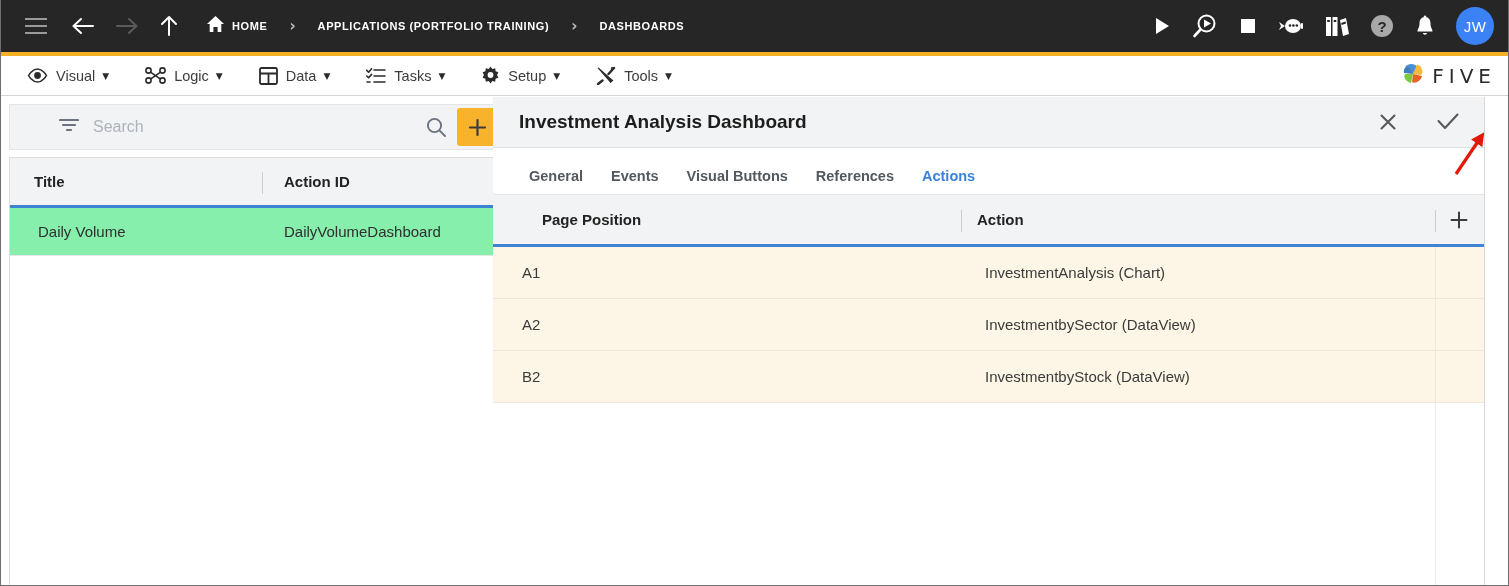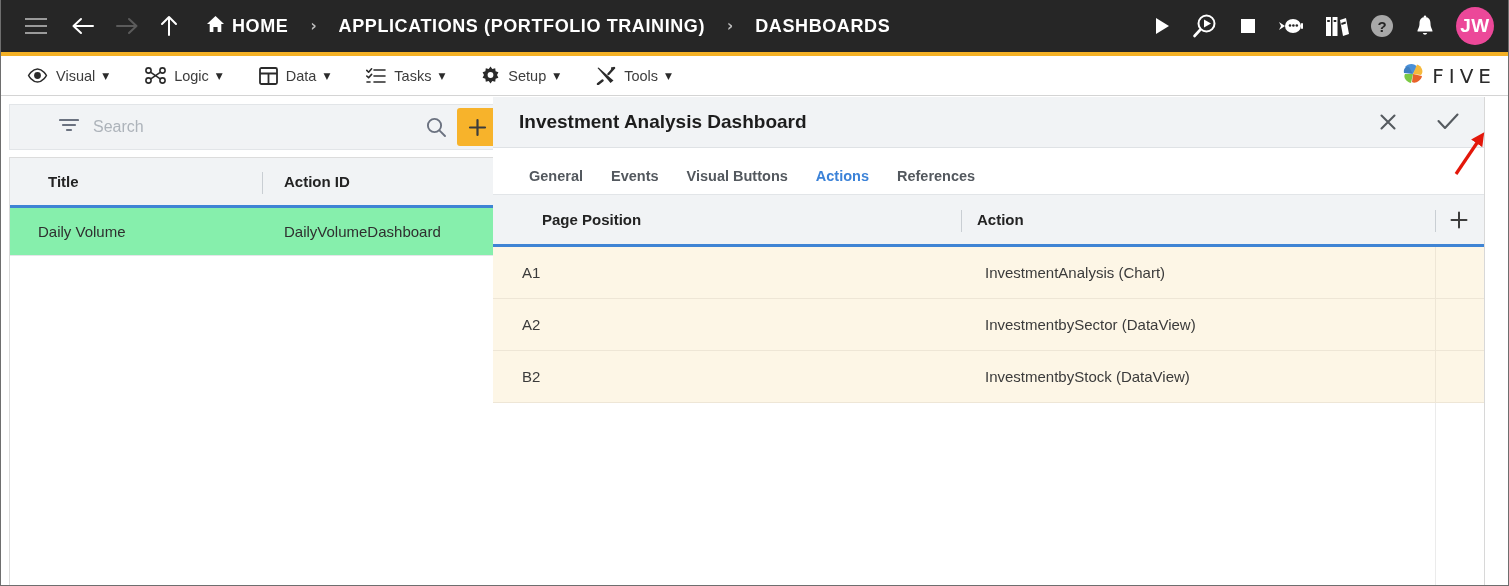--- a/index.html
+++ b/index.html
@@ -42,33 +42,33 @@
   .hamburger i {
     position: absolute; left: 0; width: 22px; height: 2px;
     background: #9a9a9a; display: block;
   }
   .hamburger i:nth-child(1){ top: 0; }
   .hamburger i:nth-child(2){ top: 7px; }
   .hamburger i:nth-child(3){ top: 14px; }
 
   .crumb-sep { color: #bdbdbd; font-size: 15px; font-weight: bold; padding: 0 4px; font-family: "DejaVu Sans", sans-serif;}
   .crumb-text {
-    color: #ffffff; font-size: 18px; font-weight: bold;
+    color: #ffffff; font-size: 11px; font-weight: bold;
     letter-spacing: 0.6px; white-space: nowrap;
   }
   .home-icon { margin-right: 7px; }
 
   .tb-right { margin-left: auto; display: flex; align-items: center; padding-right: 16px; }
   .tb-right > * { margin-left: 21px; }
 
   .avatar {
     width: 38px; height: 38px; border-radius: 50%;
-    background: #ec4899; color: #ffffff;
+    background: #3b82f6; color: #ffffff;
     display: flex; align-items: center; justify-content: center;
-    font-size: 19px; font-weight: bold; letter-spacing: 0.5px;
+    font-size: 15px; font-weight: normal; letter-spacing: 0.5px;
   }
 
   
   .menubar {
     position: absolute; top: 56px; left: 0;
     width: 1509px; height: 40px;
     background: #ffffff;
     border-bottom: 1px solid #d4d4d4;
     display: flex; align-items: center;
   }
@@ -129,21 +129,21 @@
   }
   .lp-thead {
     height: 50px; background: #f1f3f5;
     display: flex; align-items: center;
     border-bottom: 3px solid #3f84d4;
     position: relative;
   }
   .lp-th {
     font-size: 15px; font-weight: bold; color: #232323;
   }
-  .lp-th.col1 { width: 257px; padding-left: 38px; }
+  .lp-th.col1 { width: 257px; padding-left: 24px; }
   .lp-th.col2 { flex: 1; padding-left: 17px; }
   .lp-col-div {
     position: absolute; left: 252px; top: 14px;
     width: 1px; height: 22px; background: #c9ced3;
   }
   .lp-row {
     height: 48px; display: flex; align-items: center;
     border-bottom: 1px solid #e4e6e8; background: #86efac;
     cursor: pointer;
   }
@@ -504,22 +504,22 @@
             <path d="M2.5 10 L9 17 L21.5 3.5" stroke="#555a5f" stroke-width="2.1" fill="none" stroke-linecap="round" stroke-linejoin="round"></path>
           </svg>
         </div>
       </div>
     </div>
 
     <div class="rp-tabs">
       <div class="rp-tab">General</div>
       <div class="rp-tab">Events</div>
       <div class="rp-tab">Visual Buttons</div>
+      <div class="rp-tab">References</div>
       <div class="rp-tab active">Actions</div>
-      <div class="rp-tab">References</div>
     </div>
 
     <div class="rp-table">
       <div class="rp-thead">
         <div class="rp-th c1">Page Position</div>
         <div class="rp-div1"></div>
         <div class="rp-th c2">Action</div>
         <div class="rp-div2"></div>
         <div class="rp-th c3">
           <span class="rp-add">

